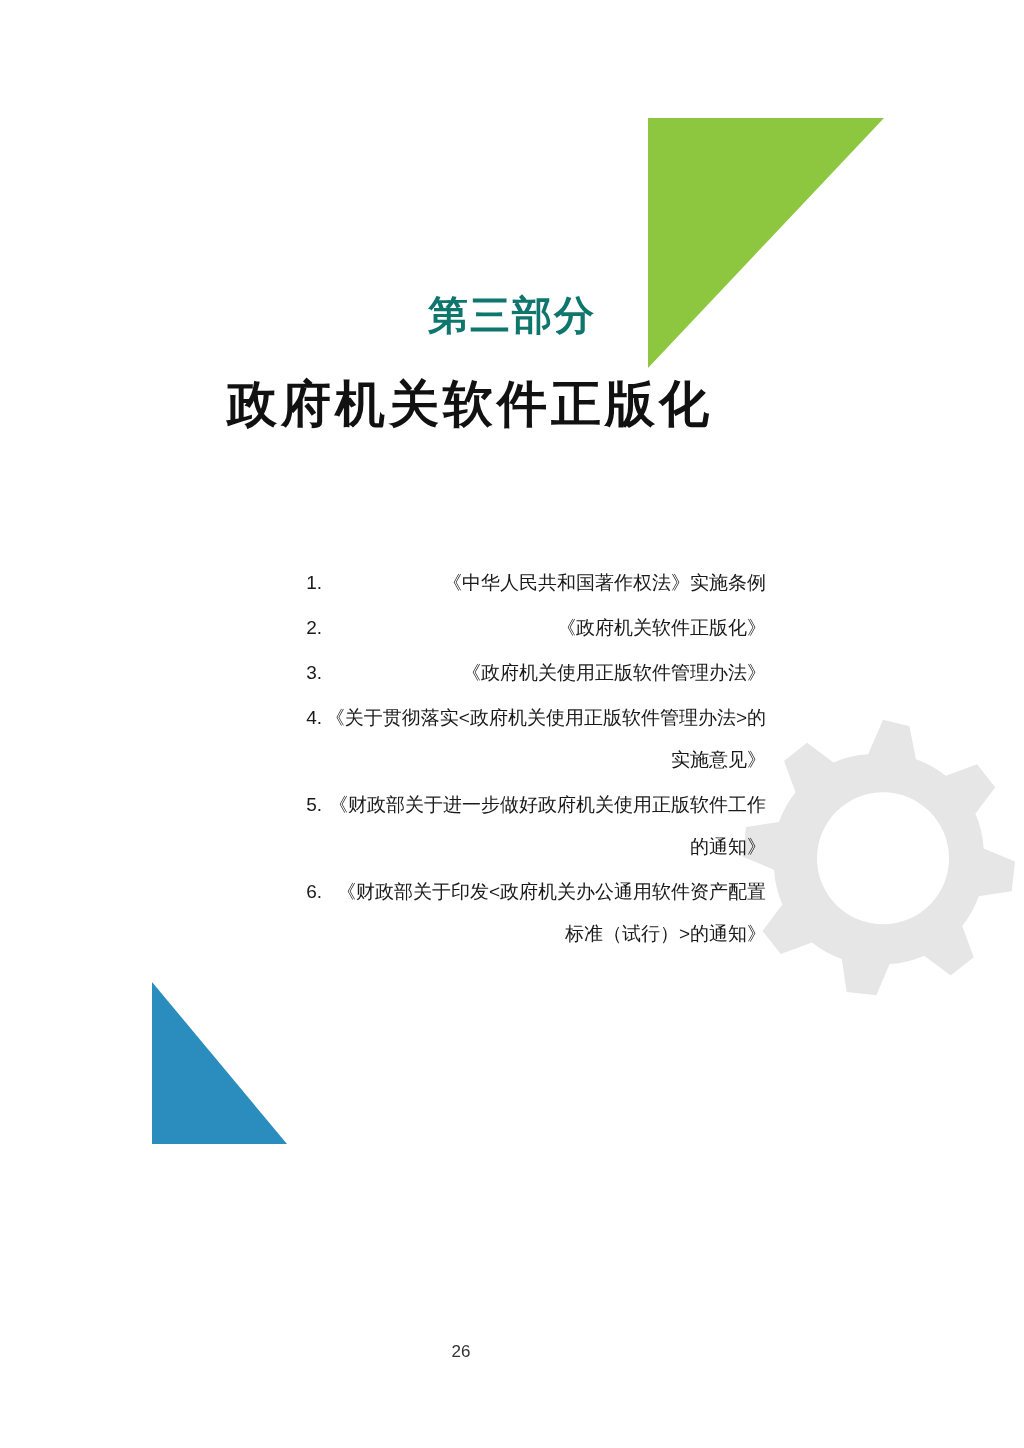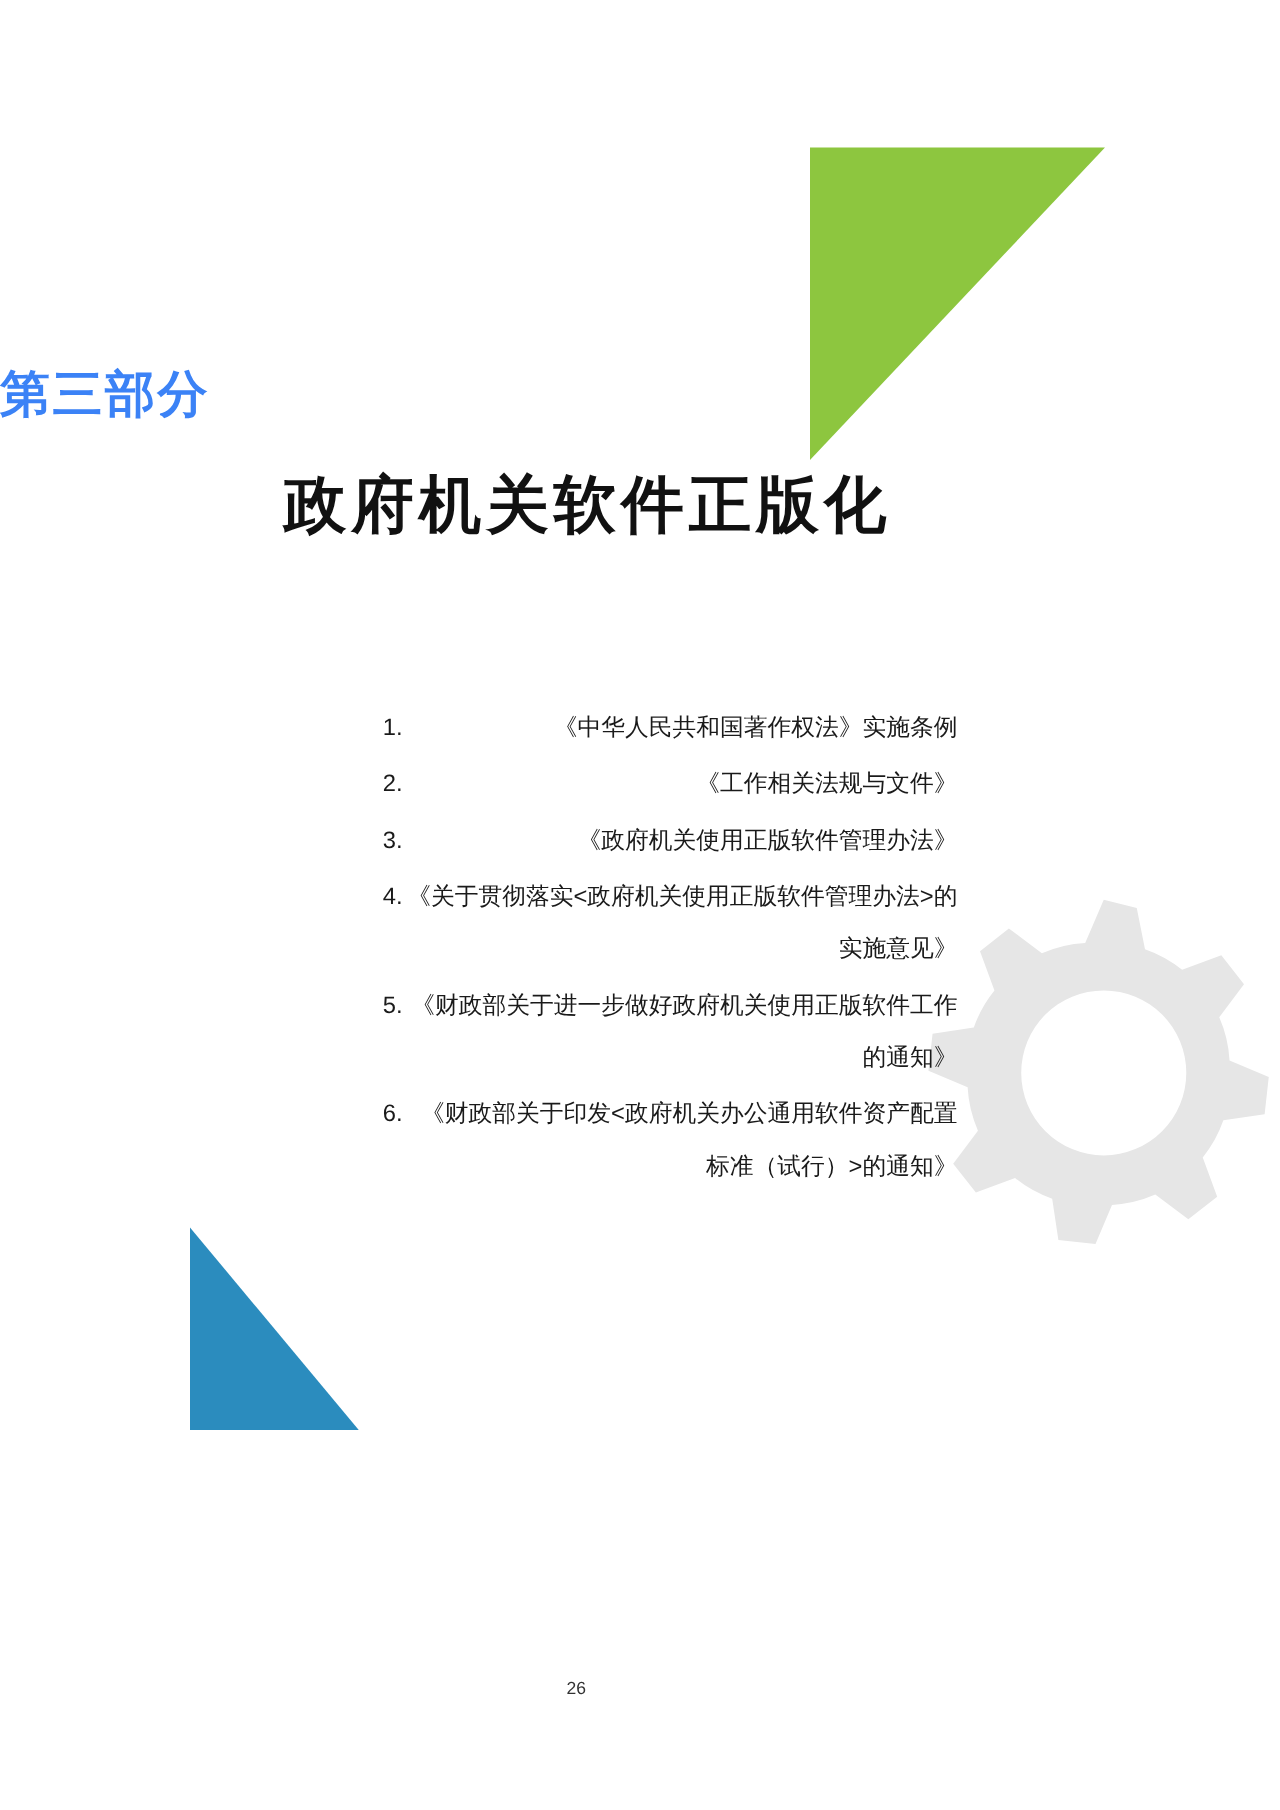--- a/index.html
+++ b/index.html
@@ -47,24 +47,25 @@
     opacity: 1;
     pointer-events: none;
   }
 
   
   .part-title {
     position: absolute;
     top: 288px;
     left: 0;
     width: 1024px;
+    text-align: center;
     font-size: 40px;
     font-weight: bold;
     letter-spacing: 2px;
-    color: #3b82f6;
+    color: #0f766e;
     font-family: "Liberation Sans", "DejaVu Sans", sans-serif;
   }
   .main-title {
     position: absolute;
     top: 368px;
     left: 0;
     width: 940px;
     text-align: center;
     color: #111111;
     font-family: "Liberation Serif", "DejaVu Serif", serif;
@@ -103,21 +104,21 @@
     text-align: right;
   }
 
   
   .page-number {
     position: absolute;
     top: 1342px;
     left: 0;
     width: 922px;
     text-align: center;
-    font-size: 14px;
+    font-size: 17px;
     color: #333333;
   }
 </style>
 </head>
 <body>
 
 <div class="page">
 
   <div class="green-triangle"></div>
 
@@ -137,21 +138,21 @@
 
   <div class="doc-list">
 
     <div class="doc-item">
       <span class="doc-index">1.</span>
       <span class="doc-text">《中华人民共和国著作权法》实施条例</span>
     </div>
 
     <div class="doc-item">
       <span class="doc-index">2.</span>
-      <span class="doc-text">《工作相关法规与文件》</span>
+      <span class="doc-text">《政府机关软件正版化》</span>
     </div>
 
     <div class="doc-item">
       <span class="doc-index">3.</span>
       <span class="doc-text">《政府机关使用正版软件管理办法》</span>
     </div>
 
     <div class="doc-item">
       <span class="doc-index">4.</span>
       <span class="doc-text">《关于贯彻落实&lt;政府机关使用正版软件管理办法&gt;的实施意见》</span>

